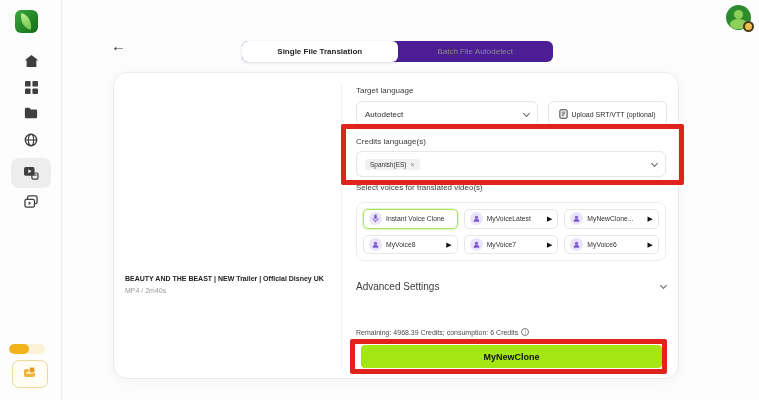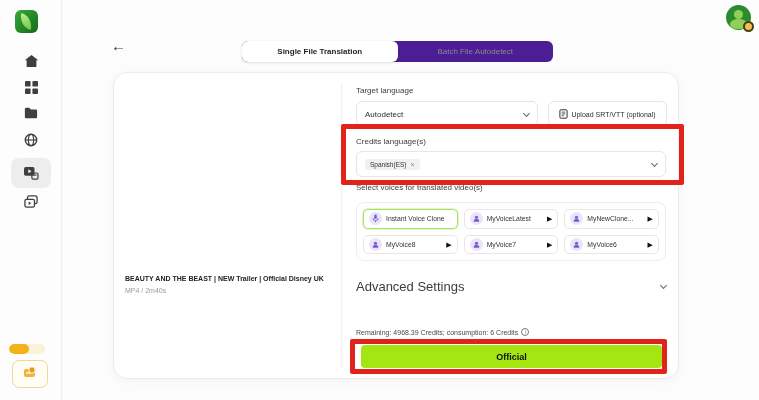--- a/index.html
+++ b/index.html
@@ -68,21 +68,21 @@
 
   .voice-box { position:absolute; left:242px; top:129px; width:310px; height:59px; border:1px solid #ededed; border-radius:8px;
                background:#fff; padding:6px; display:grid; grid-template-columns:1fr 1fr 1fr; grid-template-rows:1fr 1fr; gap:6px; }
   .chip { border:1px solid #e7e7e7; border-radius:5px; background:#fff; display:flex; align-items:center;
           padding:0 5px; gap:4px; font-size:6.8px; color:#333; cursor:pointer; overflow:hidden; white-space:nowrap; }
   .chip.selected { border:1.5px solid #a9e163; box-shadow:0 0 0 1px #e3f7cd; }
   .vicon { min-width:13px; width:13px; height:13px; border-radius:50%; background:#eae4fb; display:flex; align-items:center; justify-content:center; }
   .play { margin-left:auto; font-size:7px; color:#111; cursor:pointer; line-height:1; }
 
   .advanced { position:absolute; left:242px; top:205px; width:310px; height:16px; display:flex; align-items:center; cursor:pointer; }
-  .advanced .flabel-inline { font-size:13px; color:#3c3c3c; }
+  .advanced .flabel-inline { font-size:10px; color:#3c3c3c; }
 
   .credits { position:absolute; left:242px; top:255px; font-size:7px; color:#4a4a4a; display:flex; align-items:center; gap:3px; }
   .info-icon { width:8px; height:8px; border:1px solid #777; border-radius:50%; font-size:5.5px; color:#777;
                display:inline-flex; align-items:center; justify-content:center; cursor:pointer; }
 
   .translate-btn { position:absolute; left:247px; top:272px; width:301px; height:23px; background:#a4e612; border:none;
                    border-radius:4px; font-family:"Liberation Sans", sans-serif; font-size:9px; font-weight:700; color:#101010; cursor:pointer; }
 
   
   .anno { position:absolute; border:5px solid #e1241b; border-radius:2px; pointer-events:none; }
@@ -276,17 +276,17 @@
   <div class="advanced">
     <span class="flabel-inline">Advanced Settings</span>
     <span class="chev"></span>
   </div>
 
   <div class="credits">
     <span>Remaining: 4968.39 Credits; consumption: 6 Credits</span>
     <span class="info-icon">i</span>
   </div>
 
-  <button class="translate-btn">Official</button>
+  <button class="translate-btn">MyNewClone</button>
 </div>
 
 <div class="anno box-target"></div>
 <div class="anno box-translate"></div>
 
 </body></html>

